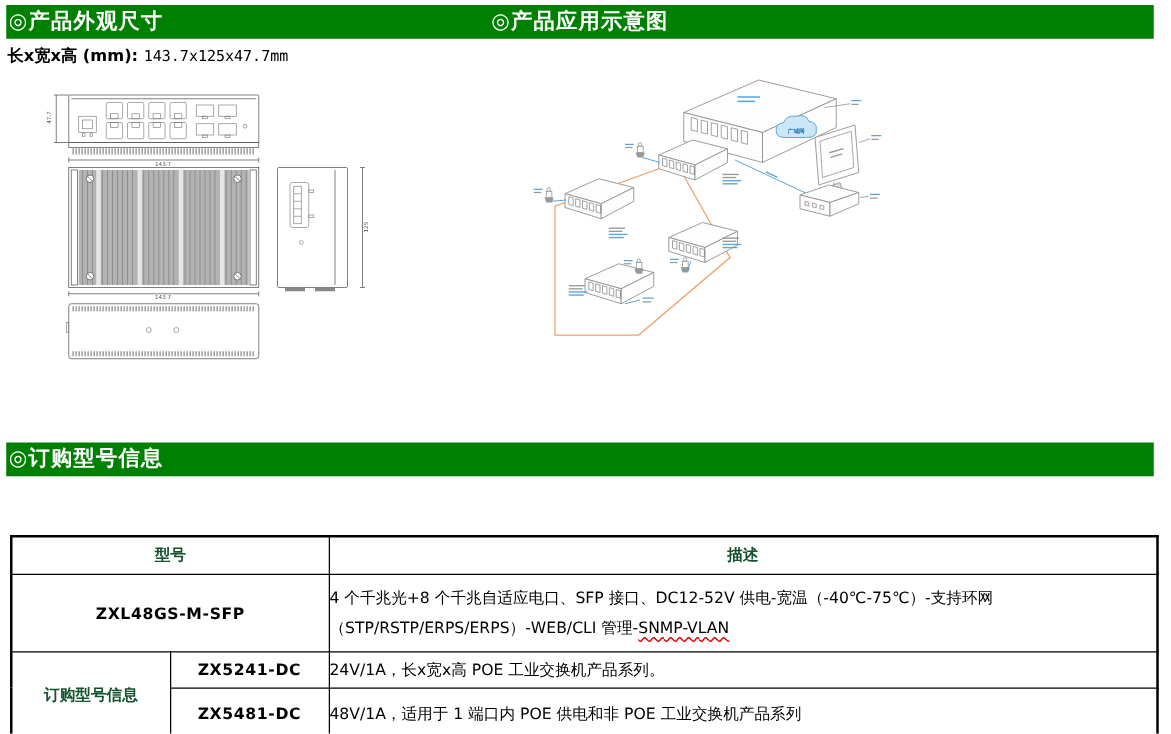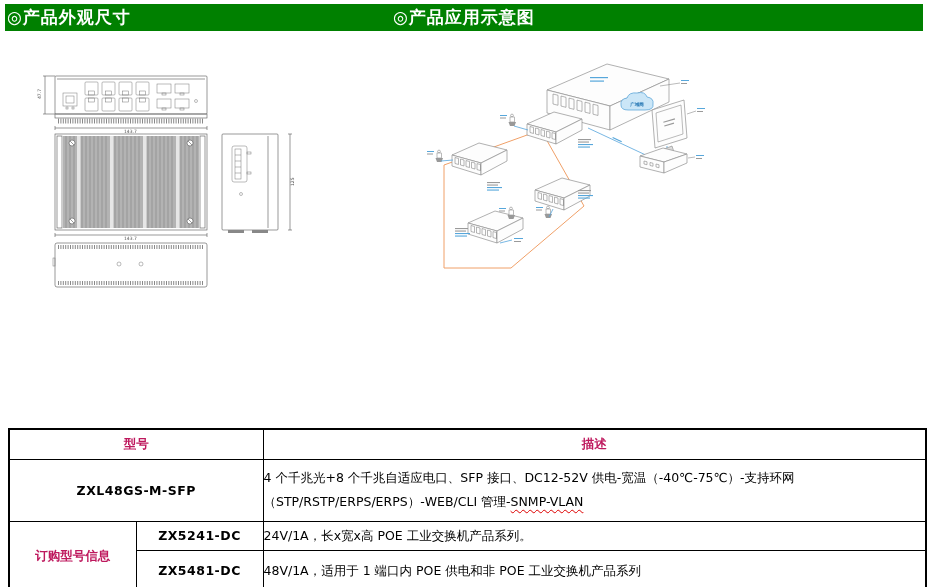--- a/index.html
+++ b/index.html
@@ -10,21 +10,21 @@
                font-size:17px;letter-spacing:1px;white-space:nowrap;}
   .dims{position:absolute;left:6px;top:36px;font-size:13px;white-space:nowrap;}
   .dims .lbl{font-weight:700;}
   .dims .val{font-family:"DejaVu Sans Mono","Liberation Mono",monospace;font-size:12px;}
   svg{position:absolute;}
   svg text{font-family:"DejaVu Sans","Liberation Sans",sans-serif;fill:#555;}
   table.order{position:absolute;left:8px;top:428px;border-collapse:collapse;
               table-layout:fixed;width:917px;}
   table.order td{border:1px solid #000;padding:0;font-size:12.5px;vertical-align:middle;}
   table.order{border:2px solid #000;}
-  td.orange{color:#be185d;font-weight:700;font-size:14px;text-align:center;}
+  td.orange{color:#14532d;font-weight:700;font-size:14px;text-align:center;}
   td.model{font-weight:700;text-align:center;font-size:12px;letter-spacing:.5px;margin-left:44px;}
   td.desc{padding-left:10px;line-height:24px;}
   .spell{text-decoration-line:underline;text-decoration-style:wavy;
          text-decoration-color:#d00;text-decoration-thickness:1px;text-underline-offset:3px;}
   .thin{stroke:#555;stroke-width:.6;fill:none;}
   .thind{stroke:#777;stroke-width:.5;fill:none;}
   .dev{stroke:#8f8f8f;stroke-width:.7;fill:#fdfdfd;}
   .blue{stroke:#56A5DC;stroke-width:.8;fill:none;}
   .oring{stroke:#F0A068;stroke-width:1;fill:none;}
   .bdash{fill:#57A7DB;}
@@ -33,20 +33,23 @@
 </head>
 <body>
 
 <div id="page">
 
   <div class="greenbar" style="top:4px">
     <span class="t" style="left:388px">◎产品应用示意图</span>
     <span class="t" style="left:2px">◎产品外观尺寸</span>
   </div>
 
+  <div class="dims">
+    <span class="lbl">长x宽x高 (mm): </span><span class="val">143.7x125x47.7mm</span>
+  </div>
 
   <svg style="left:25px;top:62px" width="292" height="237" viewBox="25 62 292 237">
 
     <g>
       <line class="thin" x1="45" y1="76" x2="45" y2="114"></line>
       <line class="thin" x1="43" y1="76" x2="55" y2="76"></line>
       <line class="thin" x1="43" y1="114" x2="55" y2="114"></line>
       <text font-size="4.5" transform="rotate(-90 41 99)" x="41" y="99">47.7</text>
       <rect class="thin" x="55" y="76" width="152" height="38" rx="1"></rect>
       <line class="thin" x1="57" y1="79" x2="205" y2="79"></line>
@@ -296,20 +299,23 @@
     </g>
     <g>
       <use href="#isw" transform="translate(468,211)"></use>
       <use href="#lbl4" transform="translate(455,228)"></use>
       <use href="#adp" transform="translate(509,207)"></use>
       <rect class="bdash" x="514" y="238" width="9" height="1"></rect>
       <rect class="gdash" x="514" y="241" width="7" height="1"></rect>
     </g>
   </svg>
 
+  <div class="greenbar" style="top:354px">
+    <span class="t" style="left:2px">◎订购型号信息</span>
+  </div>
 
   <table class="order">
     <colgroup>
         <col style="width:127px">
         <col style="width:127px">
         <col style="width:663px">
       </colgroup>
     <tbody>
         <tr style="height:30px">
       <td colspan="2" class="orange">型号</td>

